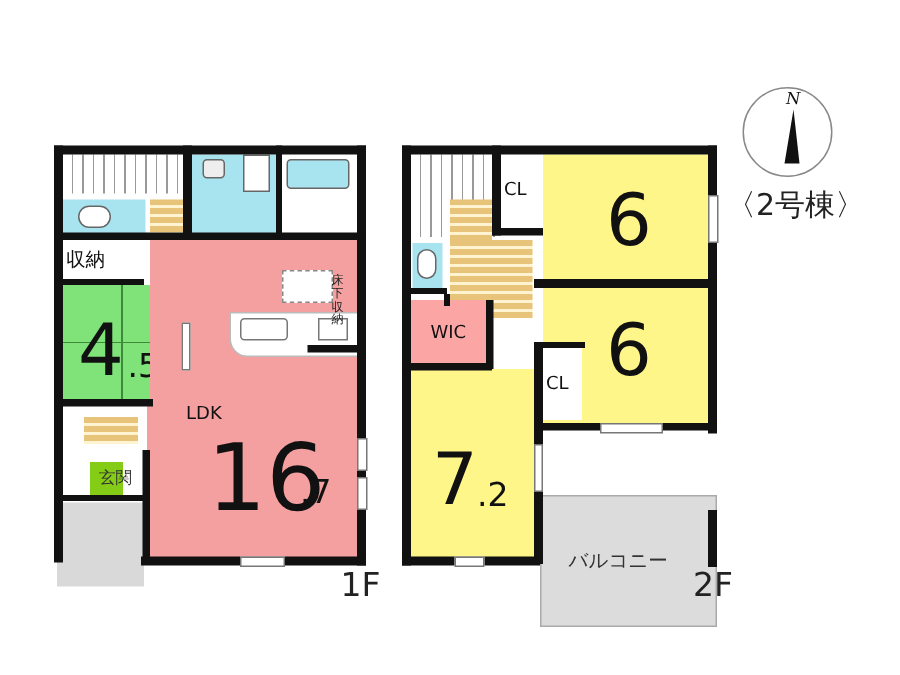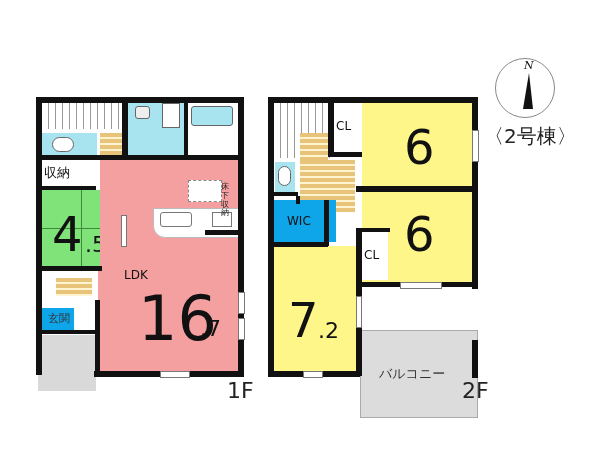--- a/index.html
+++ b/index.html
@@ -49,21 +49,21 @@
   <div class="room" style="left:40px;top:190px;width:84px;height:78px;background:#7fe37a;">
     <div class="abs" style="left:0;top:0;width:100%;height:100%;
       background:linear-gradient(90deg,transparent 41px,#3c8a3a 41px,#3c8a3a 42px,transparent 42px),
                  linear-gradient(180deg,transparent 38px,#3c8a3a 38px,#3c8a3a 39px,transparent 39px);"></div>
     <span class="txt big" style="left:12px;top:20px;">4</span>
     <span class="txt dec" style="left:45px;top:42px;">.5</span>
   </div>
 
   <div class="room stairs-y" style="left:56px;top:278px;width:36px;height:18px;"></div>
 
-  <div class="room" style="left:42px;top:308px;width:32px;height:22px;background:#0ea5e9;">
+  <div class="room" style="left:60px;top:308px;width:22px;height:22px;background:#84cc16;">
     <span class="txt" style="left:6px;top:3px;font-size:11px;color:#333;">玄関</span>
   </div>
 
   <div class="room" style="left:100px;top:160px;width:140px;height:214px;background:#f4a0a0;clip-path:polygon(0 100px,0 0,100% 0,100% 100%,0 100%);"></div>
   <div class="room" style="left:98px;top:268px;width:142px;height:106px;background:#f4a0a0;"></div>
 
   <div class="abs" style="left:153px;top:208px;width:86px;height:30px;background:#fff;border:1px solid #bbb;border-radius:0 0 0 12px;">
     <div class="abs" style="left:6px;top:3px;width:32px;height:15px;border:1px solid #777;border-radius:3px;"></div>
     <div class="abs" style="left:58px;top:3px;width:20px;height:15px;border:1px solid #777;"></div>
   </div>
@@ -118,21 +118,21 @@
   </div>
 
   <div class="room" style="left:362px;top:192px;width:110px;height:90px;background:#fff68a;">
     <span class="txt big" style="left:42px;top:18px;">6</span>
   </div>
 
   <div class="room" style="left:362px;top:232px;width:26px;height:48px;background:#fff;">
     <span class="txt lbl" style="left:2px;top:16px;font-size:12px;">CL</span>
   </div>
 
-  <div class="room" style="left:274px;top:200px;width:62px;height:42px;background:#0ea5e9;">
+  <div class="room" style="left:274px;top:200px;width:50px;height:42px;background:#fca5a5;">
     <span class="txt lbl" style="left:13px;top:14px;font-size:12px;">WIC</span>
   </div>
 
   <div class="room" style="left:274px;top:246px;width:82px;height:126px;background:#fff68a;">
     <span class="txt big" style="left:14px;top:50px;">7</span>
     <span class="txt dec" style="left:44px;top:72px;">.2</span>
   </div>
 
   <div class="room" style="left:360px;top:290px;width:116px;height:86px;background:#dcdcdc;border:1px solid #aaa;margin-top:40px;">
     <span class="txt lbl" style="left:18px;top:34px;color:#333;">バルコニー</span>

